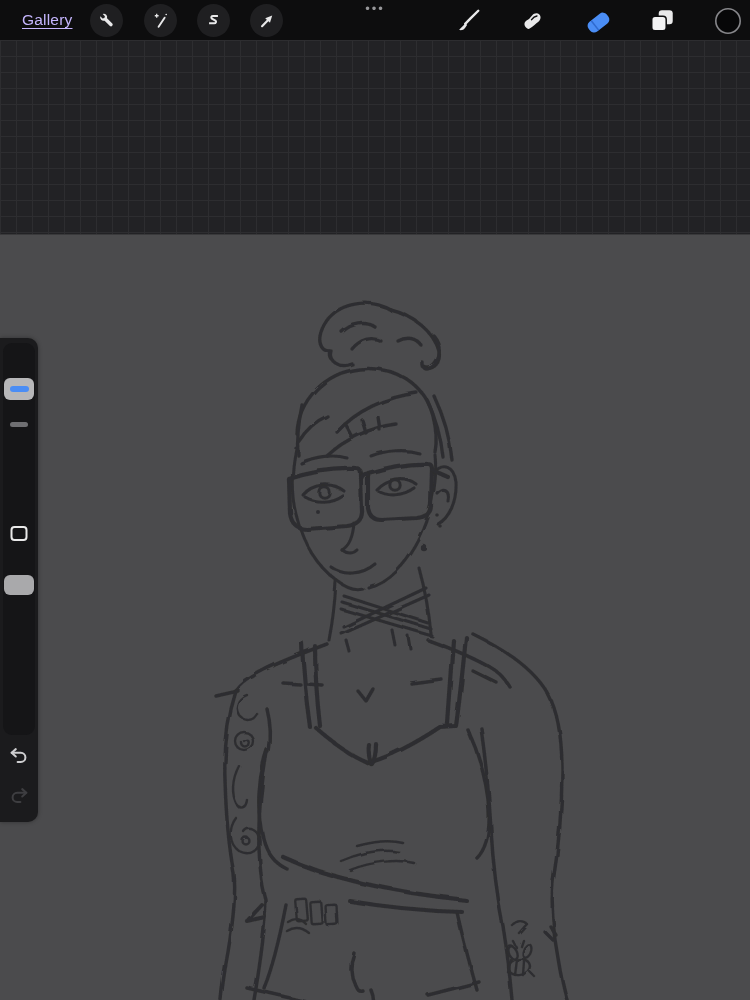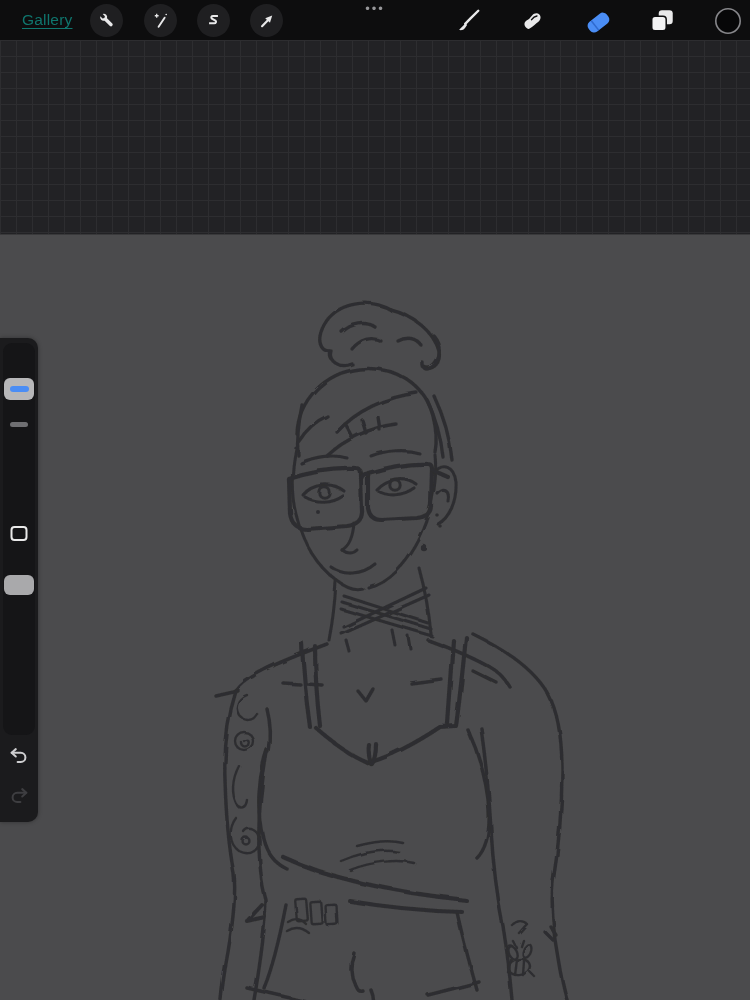--- a/index.html
+++ b/index.html
@@ -9,21 +9,21 @@
     font-family:"Liberation Sans", sans-serif;
     -webkit-font-smoothing:antialiased;
   }
   
   .toolbar{
     position:absolute;left:0;top:0;width:750px;height:40px;
     background:var(--toolbar_bg,#0d0d0e);z-index:40;
   }
   .gallery-link{
     position:absolute;left:22px;top:11px;
-    color:#0f766e;font-size:15.5px;letter-spacing:.2px;
+    color:#c4b5fd;font-size:15.5px;letter-spacing:.2px;
     text-decoration:underline;text-underline-offset:3px;cursor:pointer;
   }
   .tool-circle{
     position:absolute;top:4px;width:33px;height:33px;border-radius:50%;
     background:var(--button_bg,#1f1f21);
     display:flex;align-items:center;justify-content:center;cursor:pointer;
   }
   .tool-plain{
     position:absolute;top:5px;width:32px;height:32px;
     display:flex;align-items:center;justify-content:center;cursor:pointer;

